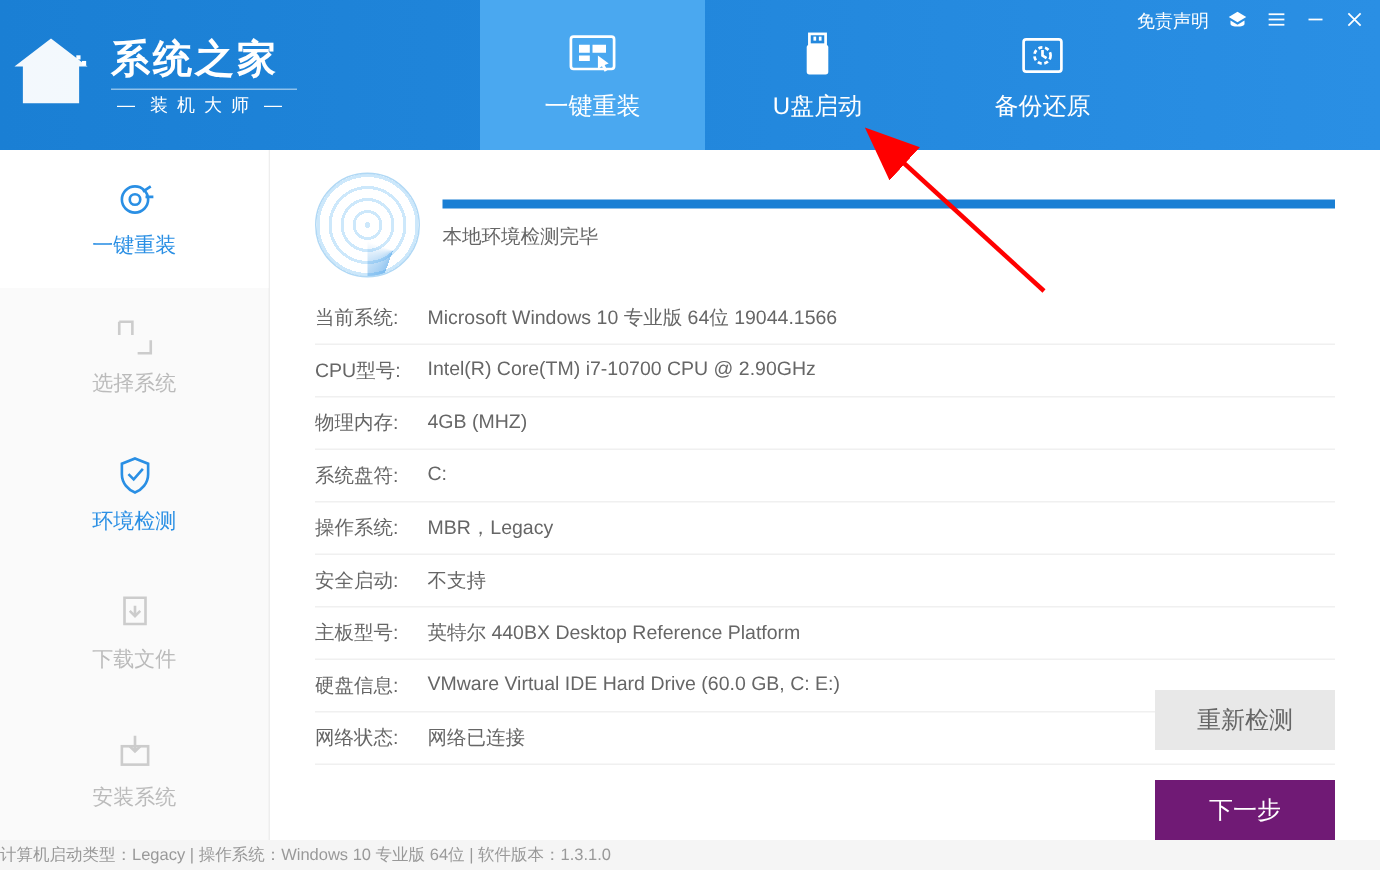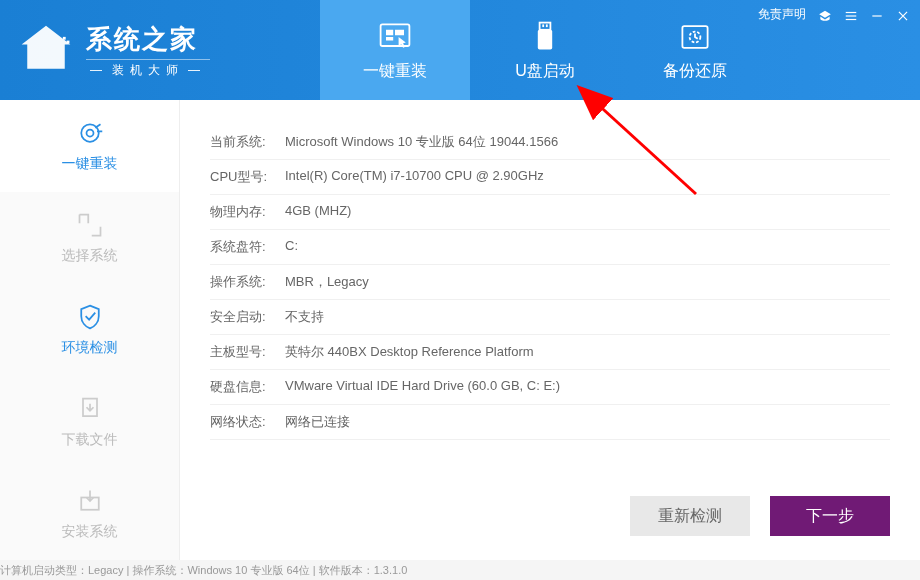--- a/index.html
+++ b/index.html
@@ -8,21 +8,21 @@
 .header {
   height: 100px;
   background: linear-gradient(to right, #1a7fd4, #2a8fe4);
   display: flex;
   align-items: center;
   position: relative;
 }
 .logo-area {
   display: flex;
   align-items: center;
-  padding-left: 16px;
+  padding-left: 4px;
   width: 320px;
 }
 .logo-icon {
   width: 60px;
   height: 60px;
   color: white;
   margin-right: 10px;
 }
 .logo-text { color: white; }
 .logo-title { font-size: 26px; font-weight: bold; letter-spacing: 2px; }
@@ -42,21 +42,21 @@
   gap: 6px;
 }
 .nav-tab.active { background: #4aa8f0; }
 .nav-tab-icon { width: 36px; height: 36px; }
 
 .top-right {
   position: absolute;
   top: 6px;
   right: 10px;
   display: flex;
-  align-items: flex-end;
+  align-items: flex-start;
   gap: 12px;
   color: white;
   font-size: 12px;
 }
 .top-right span, .top-right svg { cursor: pointer; }
 
 .body-area { display: flex; height: 460px; }
 
 .sidebar {
   width: 180px;
@@ -111,24 +111,25 @@
   display: flex;
   padding: 8px 0;
   border-bottom: 1px solid #f0f0f0;
   font-size: 13px;
 }
 .info-label { width: 75px; color: #666; }
 .info-value { color: #666; flex: 1; }
 
 .action-row {
   position: absolute;
-  bottom: 24px;
+  bottom: 0;
   right: 30px;
   display: flex;
   gap: 20px;
+  flex-direction: column;
 }
 .btn {
   width: 120px;
   height: 40px;
   border: none;
   font-size: 16px;
   cursor: pointer;
   font-family: inherit;
 }
 .btn-secondary { background: #e8e8e8; color: #666; }
@@ -244,20 +245,27 @@
     <div class="sidebar-item">
       <svg class="side-icon" viewBox="0 0 32 32" fill="none" stroke="#ccc" stroke-width="2">
           <rect x="6" y="12" width="20" height="14"></rect>
           <path d="M16 4v12m-4-4l4 4 4-4"></path>
         </svg>
       <span>安装系统</span>
     </div>
   </div>
 
   <div class="main">
+    <div class="scan-row">
+      <div class="radar"></div>
+      <div class="progress-wrap">
+        <div class="progress-bar"></div>
+        <div class="progress-label">本地环境检测完毕</div>
+      </div>
+    </div>
 
     <div class="info-list">
       <div class="info-row">
           <span class="info-label">当前系统:</span>
           <span class="info-value">Microsoft Windows 10 专业版 64位 19044.1566</span>
         </div>
       <div class="info-row">
           <span class="info-label">CPU型号:</span>
           <span class="info-value">Intel(R) Core(TM) i7-10700 CPU @ 2.90GHz</span>
         </div>

